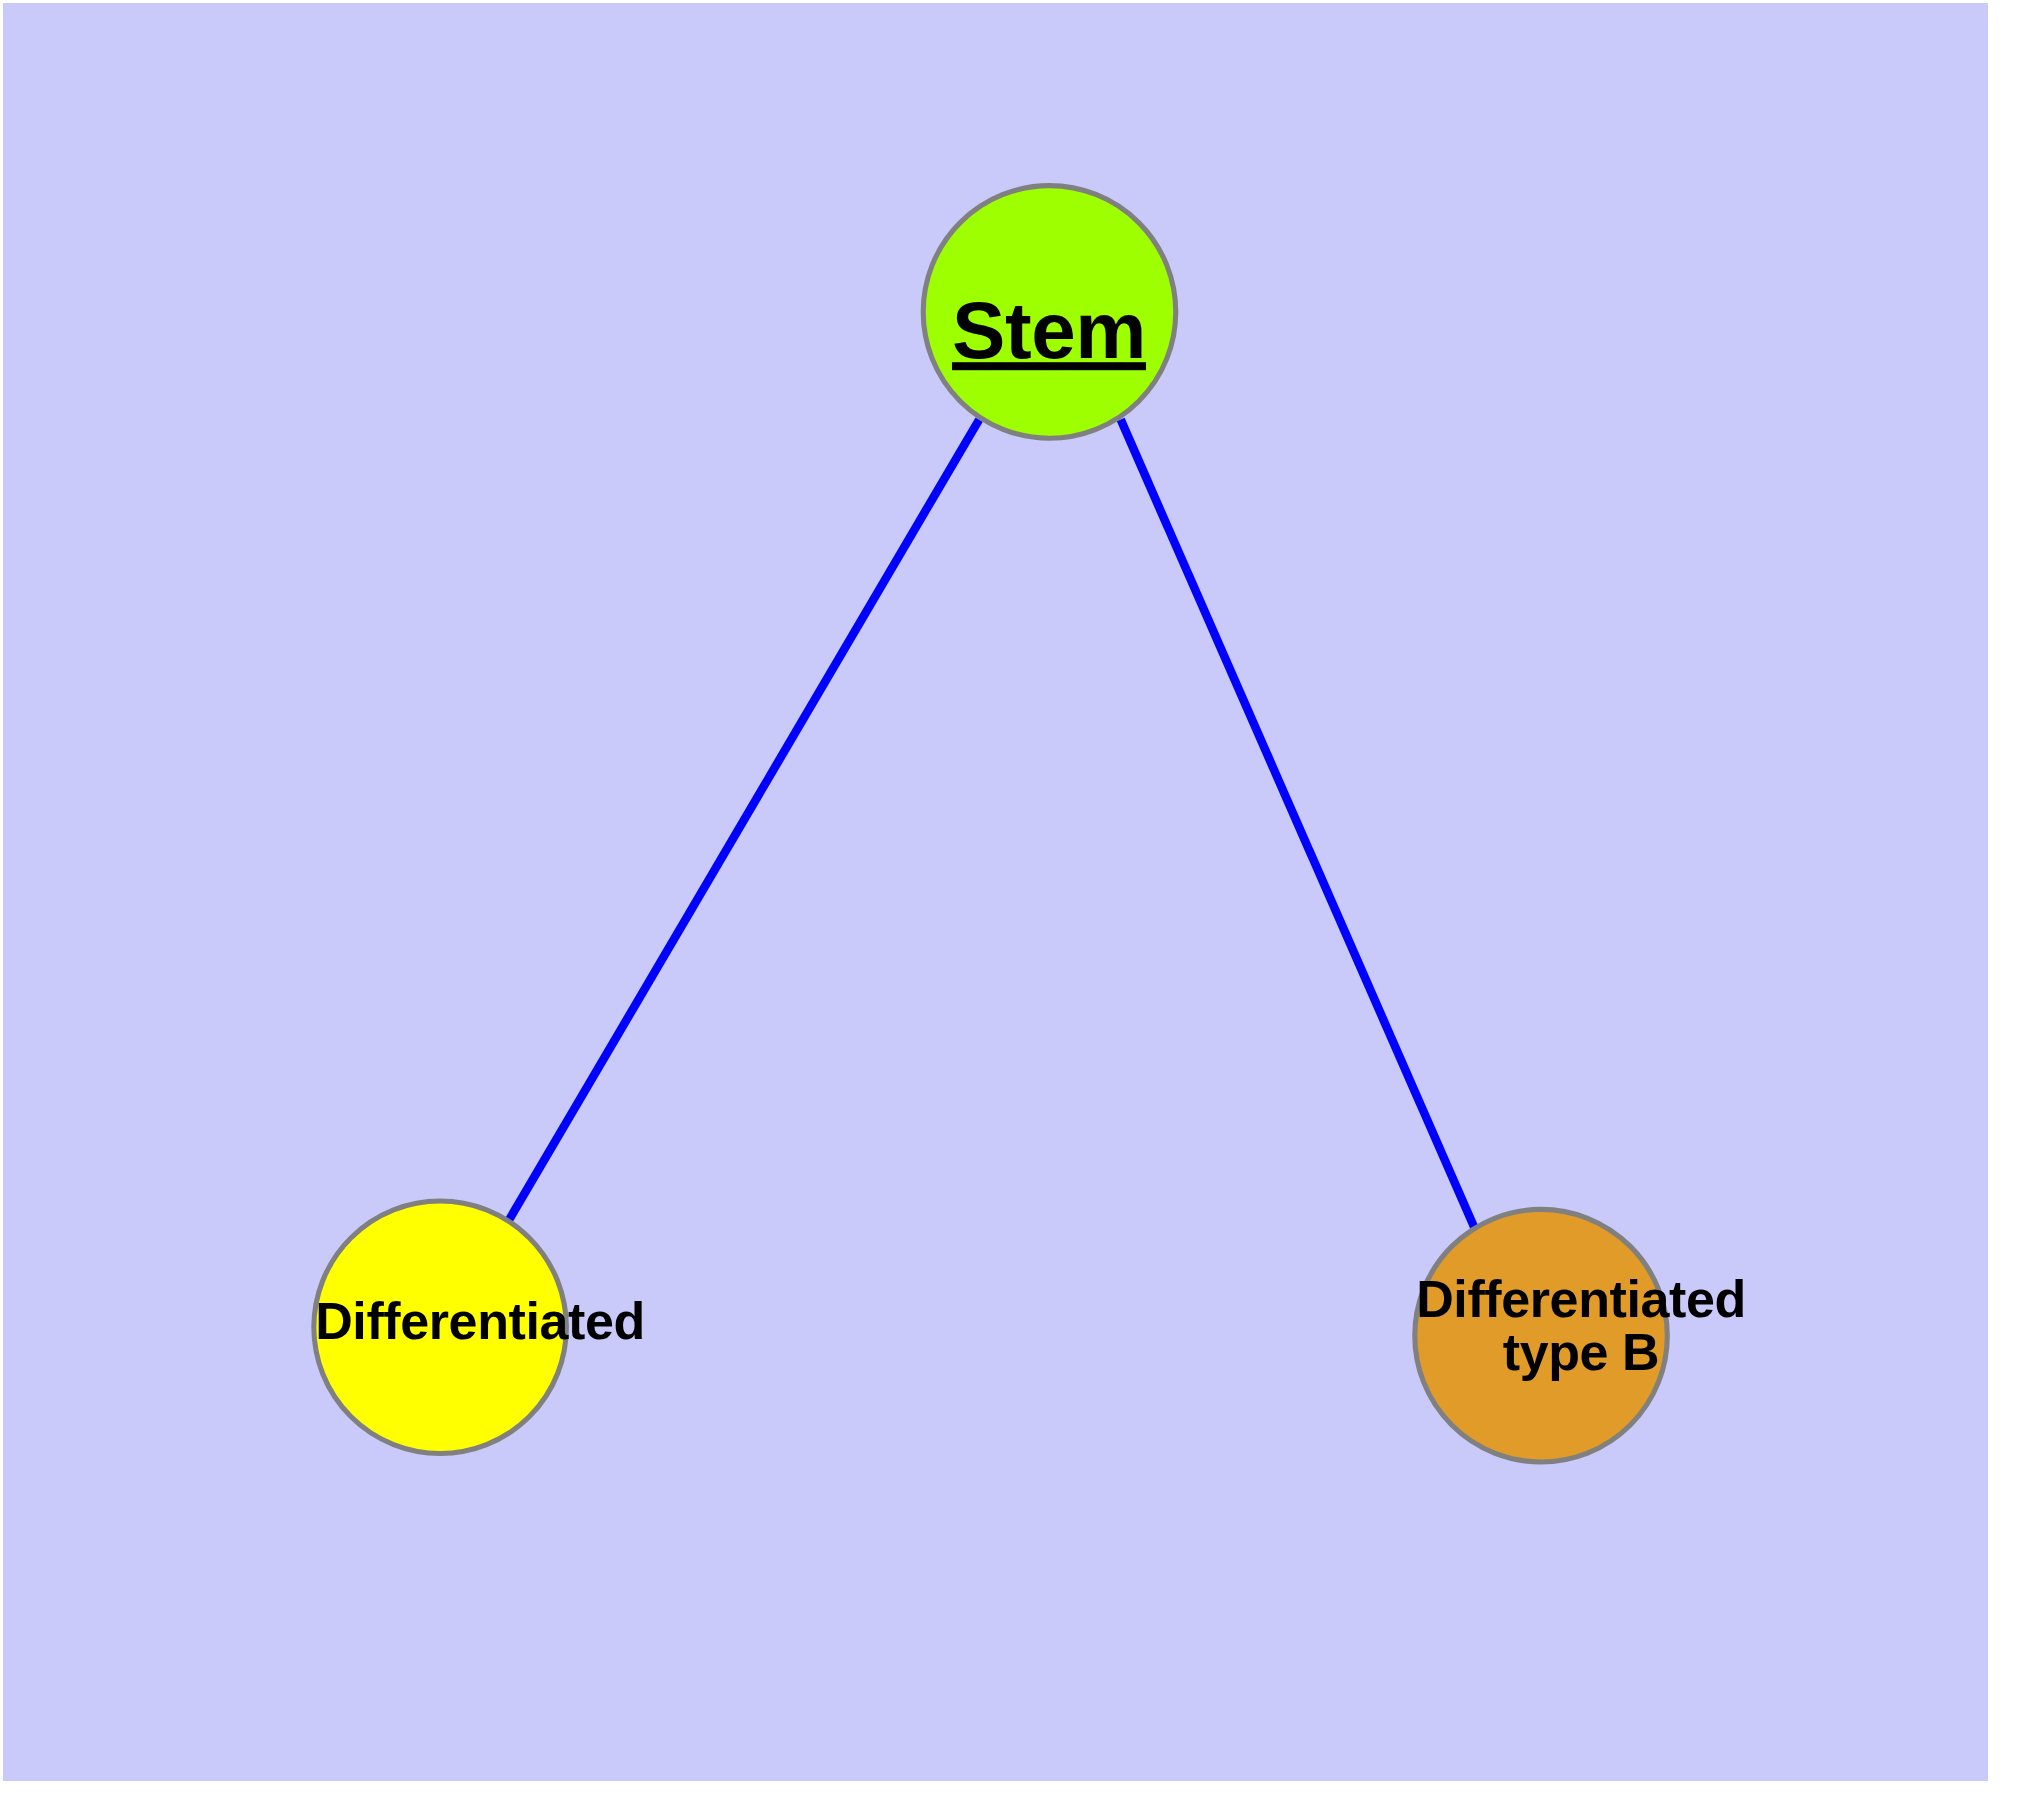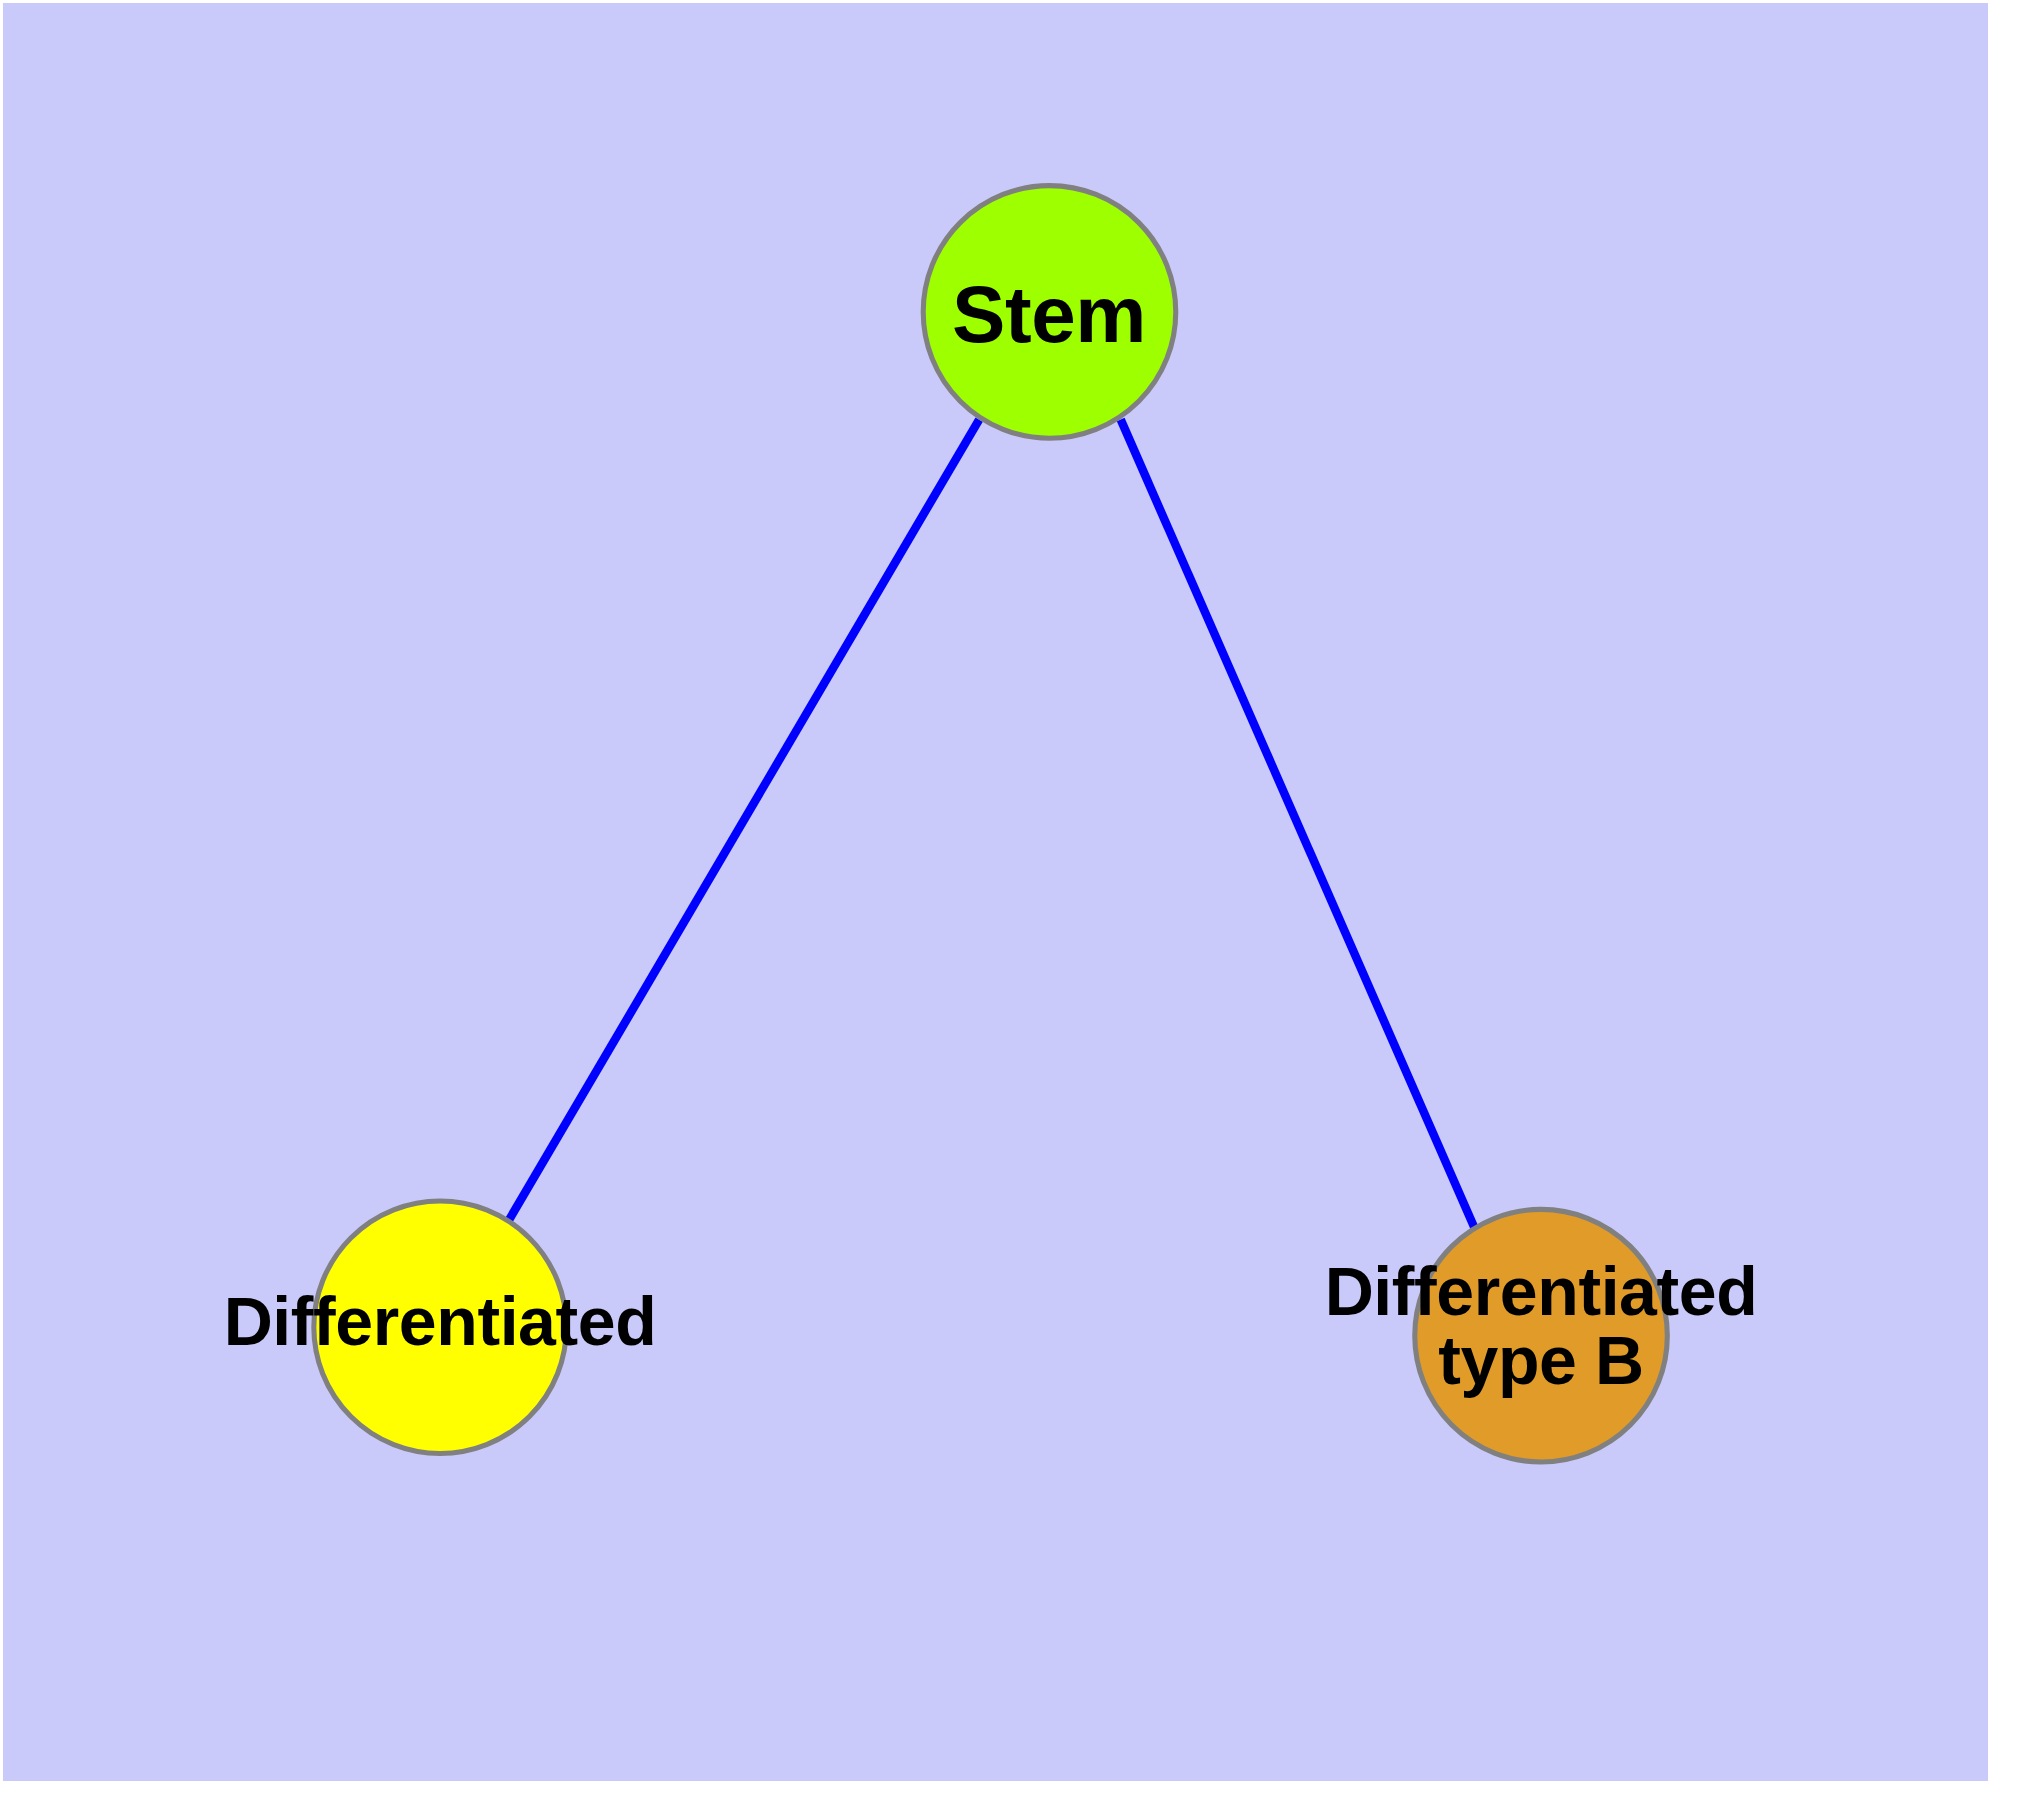--- a/index.html
+++ b/index.html
@@ -35,42 +35,42 @@
     transform: translate(-50%, -50%);
     text-align: center;
     font-weight: bold;
     color: #000000;
     white-space: nowrap;
     line-height: 1.02;
     letter-spacing: -0.4px;
     pointer-events: none;
   }
   .label-stem { font-size: 80px; }
-  .label-leaf { font-size: 68px; }
+  .label-leaf { font-size: 52px; margin-left: 40px; }
 </style>
 </head>
 <body>
 
 <div id="stage">
 
   <div id="canvas-bg"></div>
 
   <svg id="graph-svg" viewBox="0 0 2384 2138">
     <g>
       <line x1="1155" y1="495" x2="600" y2="1440" stroke="#0000ff" stroke-width="10" stroke-linecap="butt"></line>
       <line x1="1322" y1="495" x2="1740" y2="1450" stroke="#0000ff" stroke-width="10" stroke-linecap="butt"></line>
     </g>
     <g>
       <circle cx="519" cy="1566" r="149" fill="#ffff00" stroke="#808080" stroke-width="6"></circle>
       <circle cx="1818" cy="1576" r="149" fill="#e09b28" stroke="#808080" stroke-width="6"></circle>
       <circle cx="1238" cy="368" r="149" fill="#9dff00" stroke="#808080" stroke-width="6"></circle>
     </g>
   </svg>
 
-  <div class="node-label label-stem" style="left:1049px; top:315px;">
+  <div class="node-label label-stem" style="left:1049px; top:331px;text-decoration:underline;">
     <div>Stem</div>
   </div>
 
   <div class="node-label label-leaf" style="left:440px; top:1322px;">
     <div>Differentiated</div>
   </div>
 
   <div class="node-label label-leaf" style="left:1541px; top:1326px;">
     <div>Differentiated</div>
     <div>type B</div>

